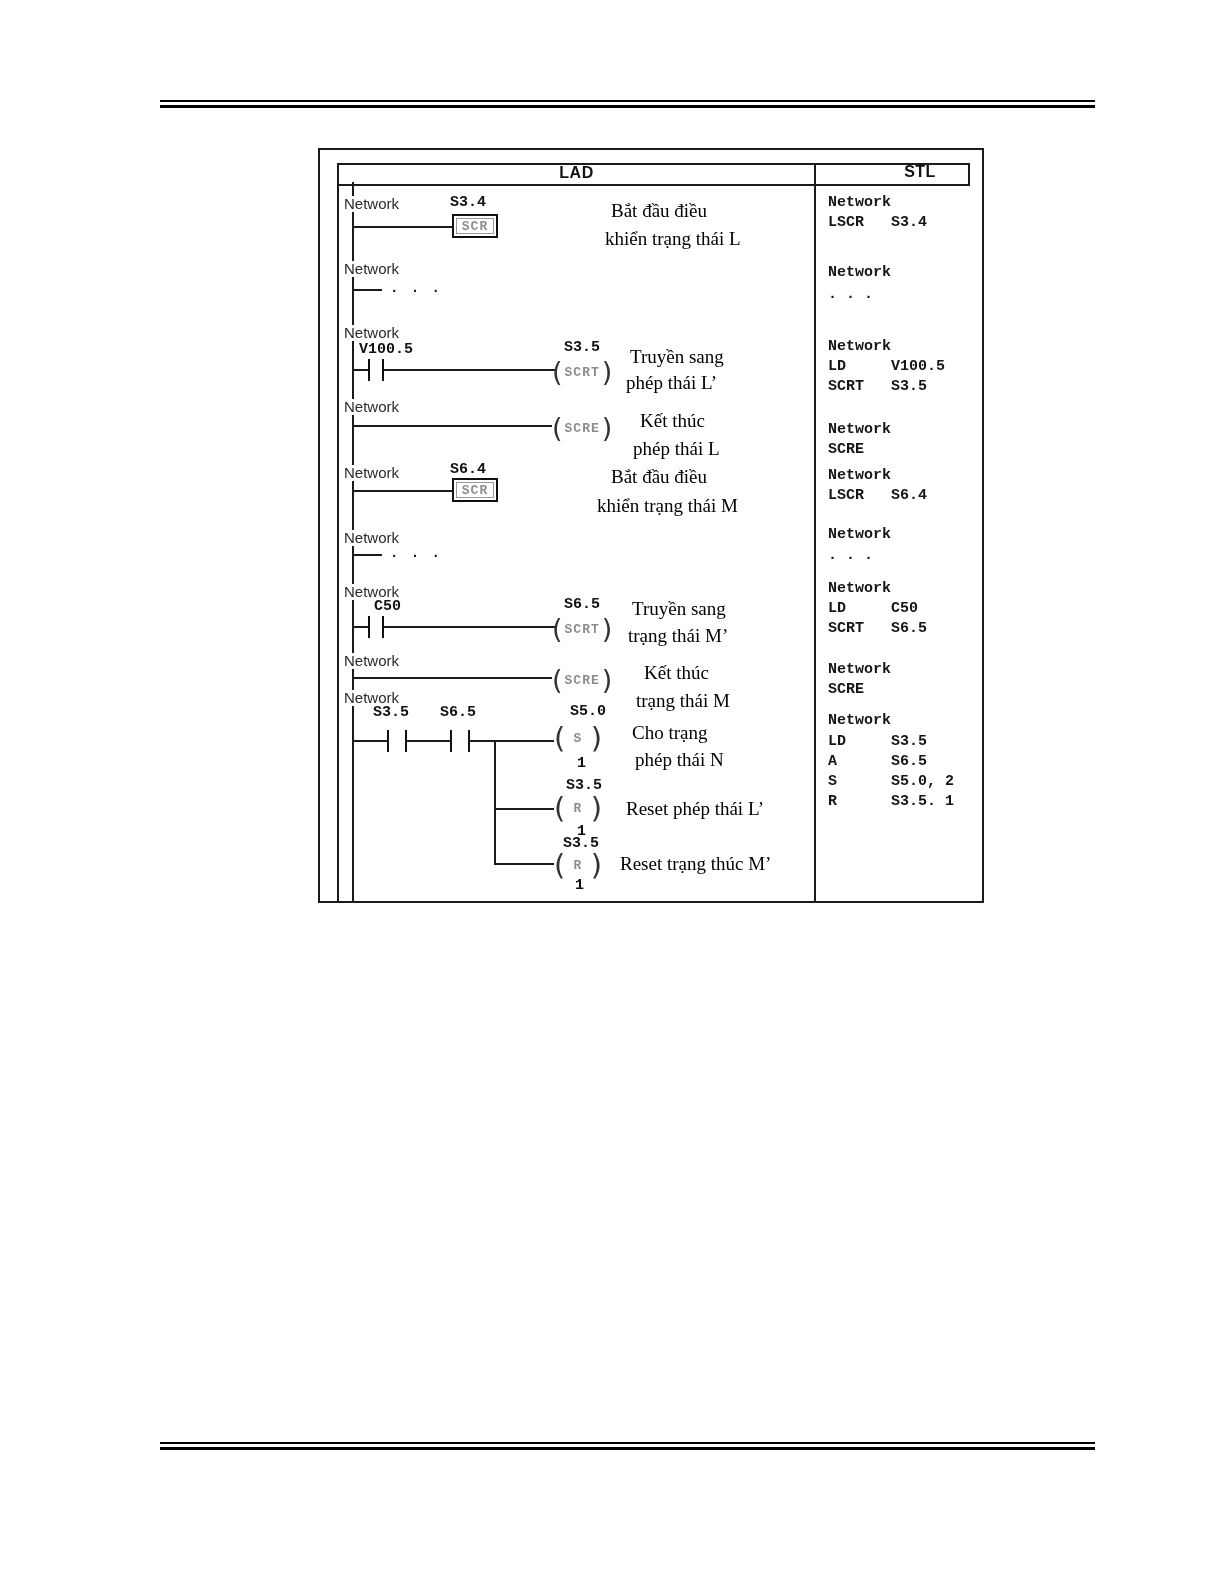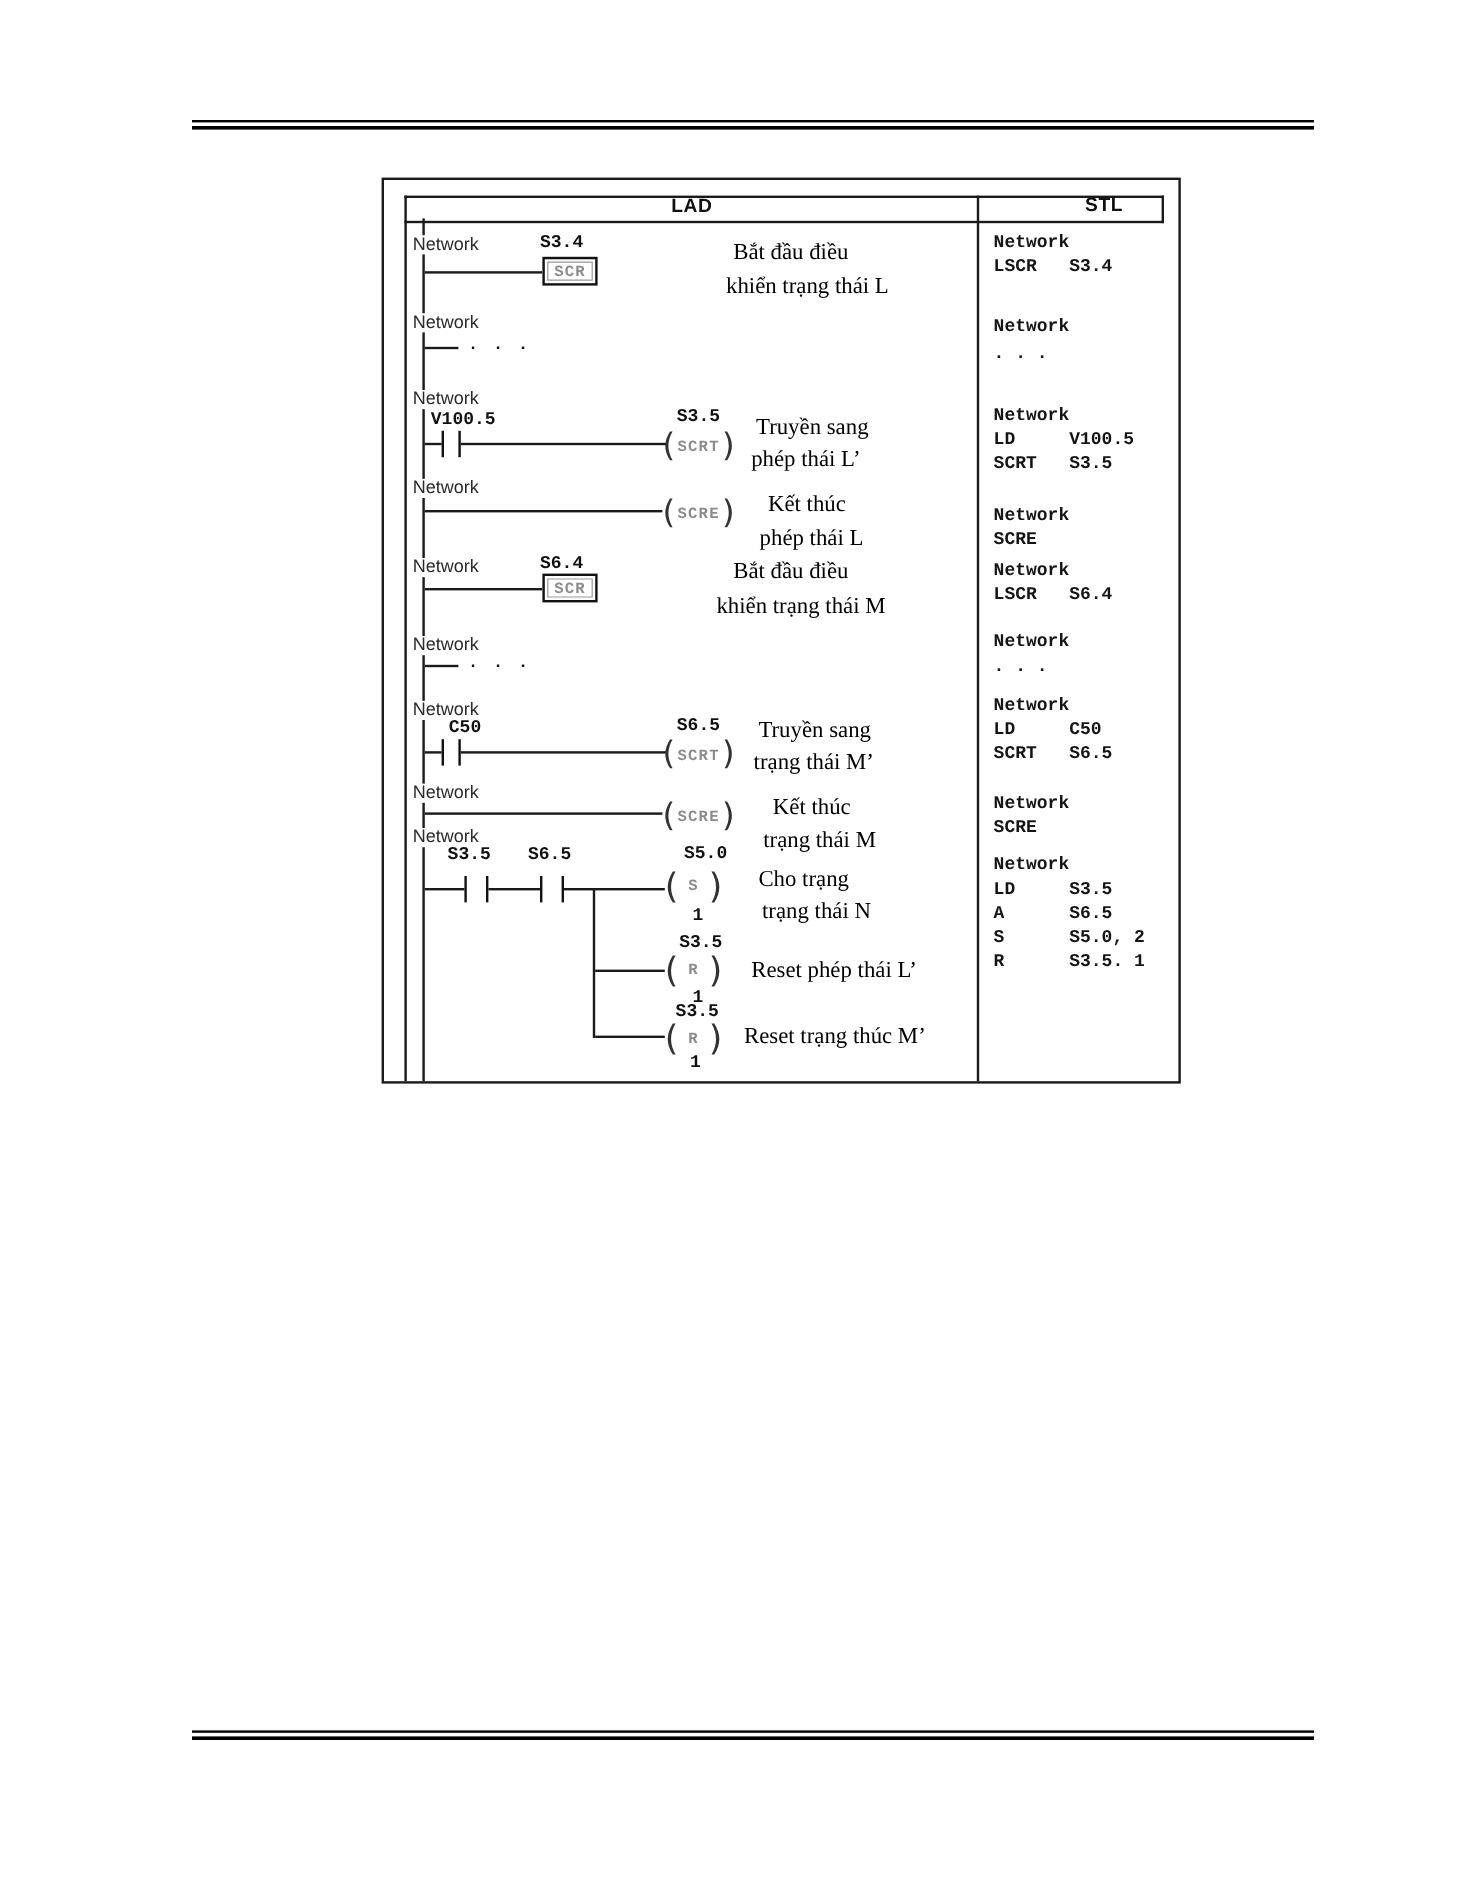--- a/index.html
+++ b/index.html
@@ -152,21 +152,21 @@
 <div class="v" style="left:494px;top:740px;height:125px;"></div>
 
 <div class="mono" style="left:570px;top:704px;">S5.0</div>
 <div class="coil coil-wide" style="left:554px;top:722px;">
   <span class="paren paren-lg">(</span>
     <span class="gtxt">S</span>
     <span class="paren paren-lg">)</span>
 </div>
 <div class="mono" style="left:577px;top:756px;">1</div>
 <div class="ann" style="left:632px;top:722px;">Cho trạng</div>
-<div class="ann" style="left:635px;top:749px;">trạng thái N</div>
+<div class="ann" style="left:635px;top:749px;">phép thái N</div>
 
 <div class="h" style="left:496px;top:808px;width:58px;"></div>
 <div class="mono" style="left:566px;top:778px;">S3.5</div>
 <div class="coil coil-wide" style="left:554px;top:792px;">
   <span class="paren paren-lg">(</span>
     <span class="gtxt">R</span>
     <span class="paren paren-lg">)</span>
 </div>
 <div class="mono" style="left:577px;top:824px;">1</div>
 <div class="ann" style="left:626px;top:798px;">Reset phép thái L’</div>

